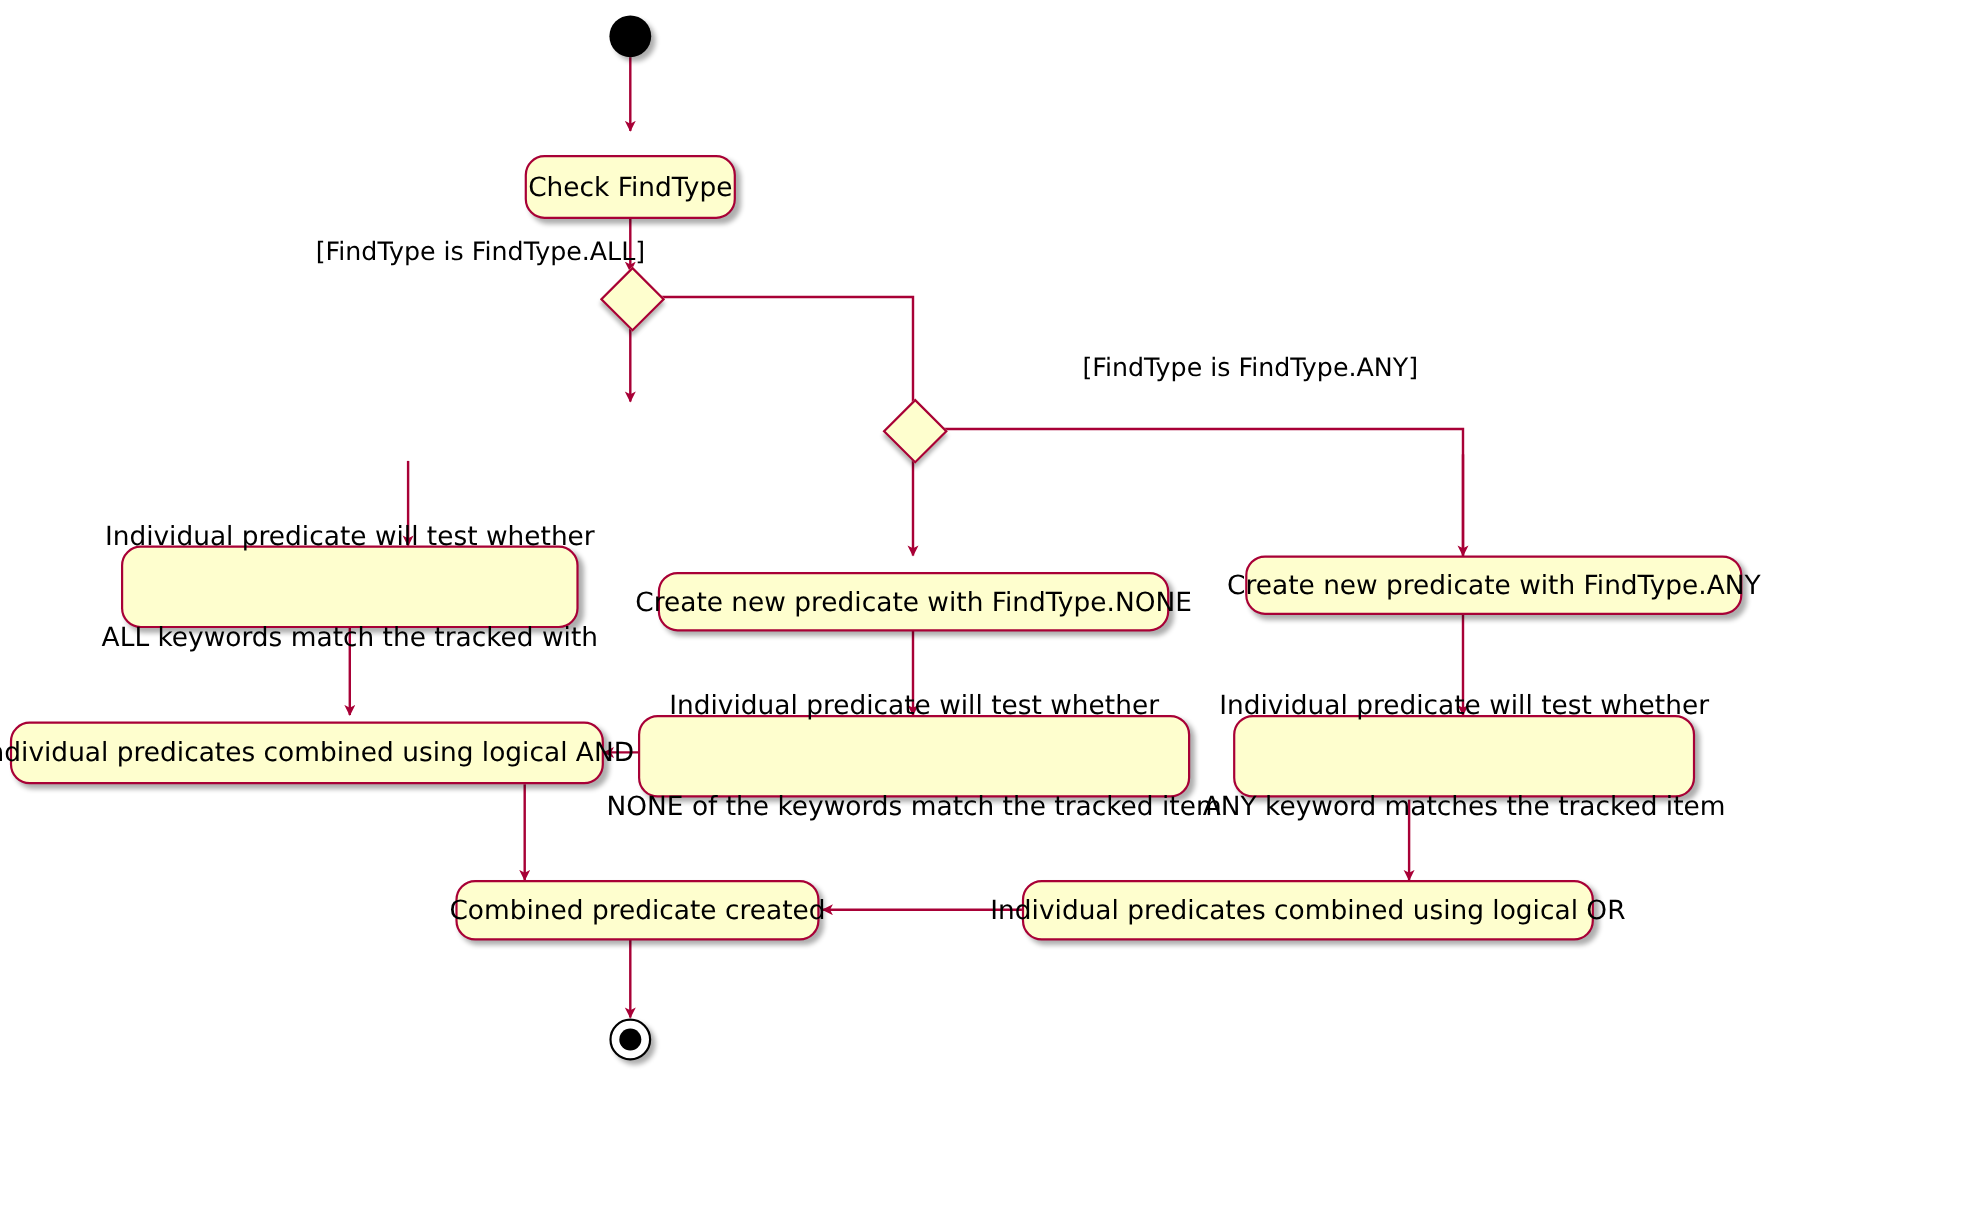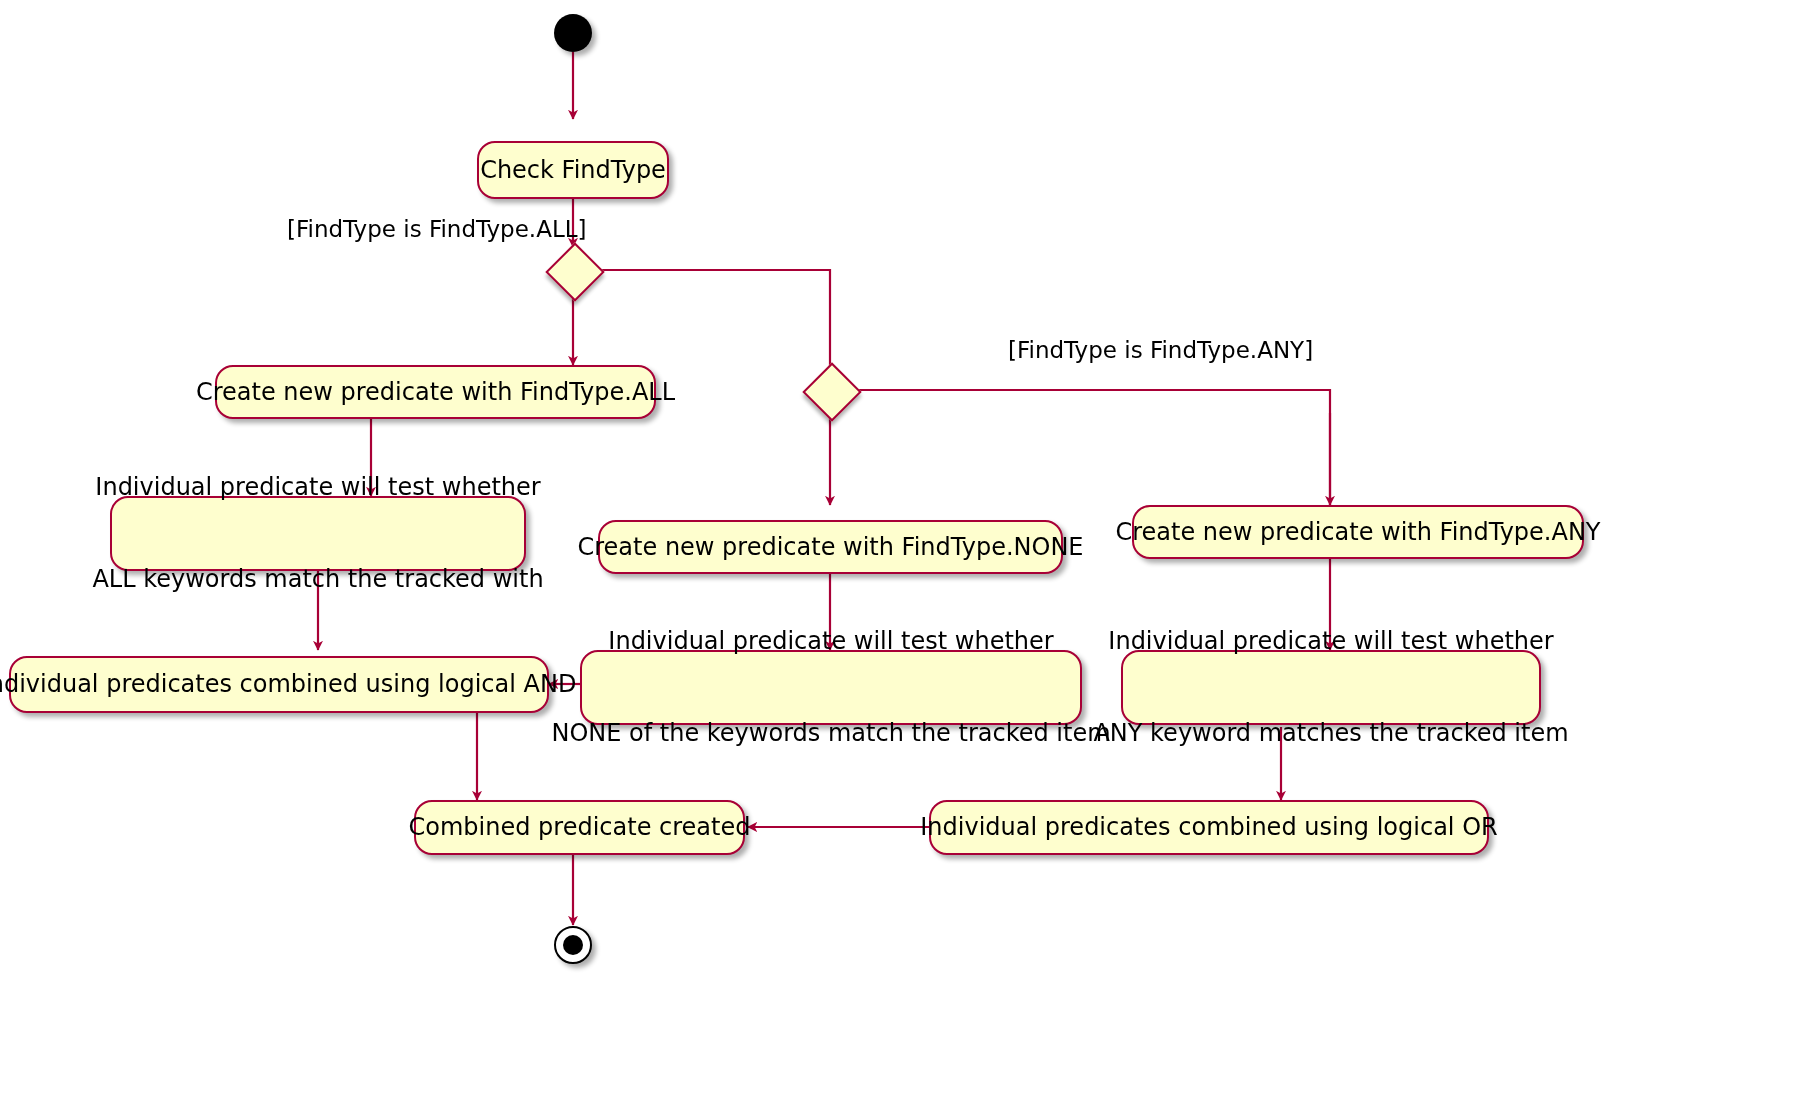--- a/index.html
+++ b/index.html
@@ -147,25 +147,22 @@
   <div class="node" style="left:477px; top:121px; width:192px; height:58px;margin-top:20px;">
     <span class="lbl">Check FindType</span>
   </div>
 
   <div class="diamond" style="left:554px; top:251px;"></div>
 
   <div class="guard" style="left:287px; top:216px;">[FindType is FindType.ALL]</div>
 
   <div class="diamond" style="left:811px; top:371px;"></div>
 
-  <div class="guard" style="left:984px; top:337px;margin-left:24px;">[FindType is FindType.ANY]</div>
-
-  <div class="node" style="left:215px; top:365px; width:441px; height:54px;">
-    <span class="lbl">Create new predicate with FindType.ALL</span>
-  </div>
+  <div class="guard" style="left:984px; top:322px;">[FindType is FindType.ANY]</div>
+
 
   <div class="node" style="left:598px; top:520px; width:465px; height:54px;">
     <span class="lbl">Create new predicate with FindType.NONE</span>
   </div>
 
   <div class="node" style="left:1132px; top:505px; width:452px; height:54px;">
     <span class="lbl">Create new predicate with FindType.ANY</span>
   </div>
 
   <div class="node" style="left:110px; top:496px; width:416px; height:75px;">
@@ -186,21 +183,21 @@
     <div>
       <span class="lbl">Individual predicate will test whether</span>
       <span class="lbl">ANY keyword matches the tracked item</span>
     </div>
   </div>
 
   <div class="node" style="left:9px; top:656px; width:540px; height:57px;">
     <span class="lbl">Individual predicates combined using logical AND</span>
   </div>
 
-  <div class="node" style="left:929px; top:800px; width:560px; height:55px;">
+  <div class="node" style="left:929px; top:800px; width:520px; height:55px;">
     <span class="lbl">Individual predicates combined using logical OR</span>
   </div>
 
   <div class="node" style="left:414px; top:800px; width:331px; height:55px;">
     <span class="lbl">Combined predicate created</span>
   </div>
 
   <div class="end-node" style="left:554px; top:926px;"></div>
 
 </div>

